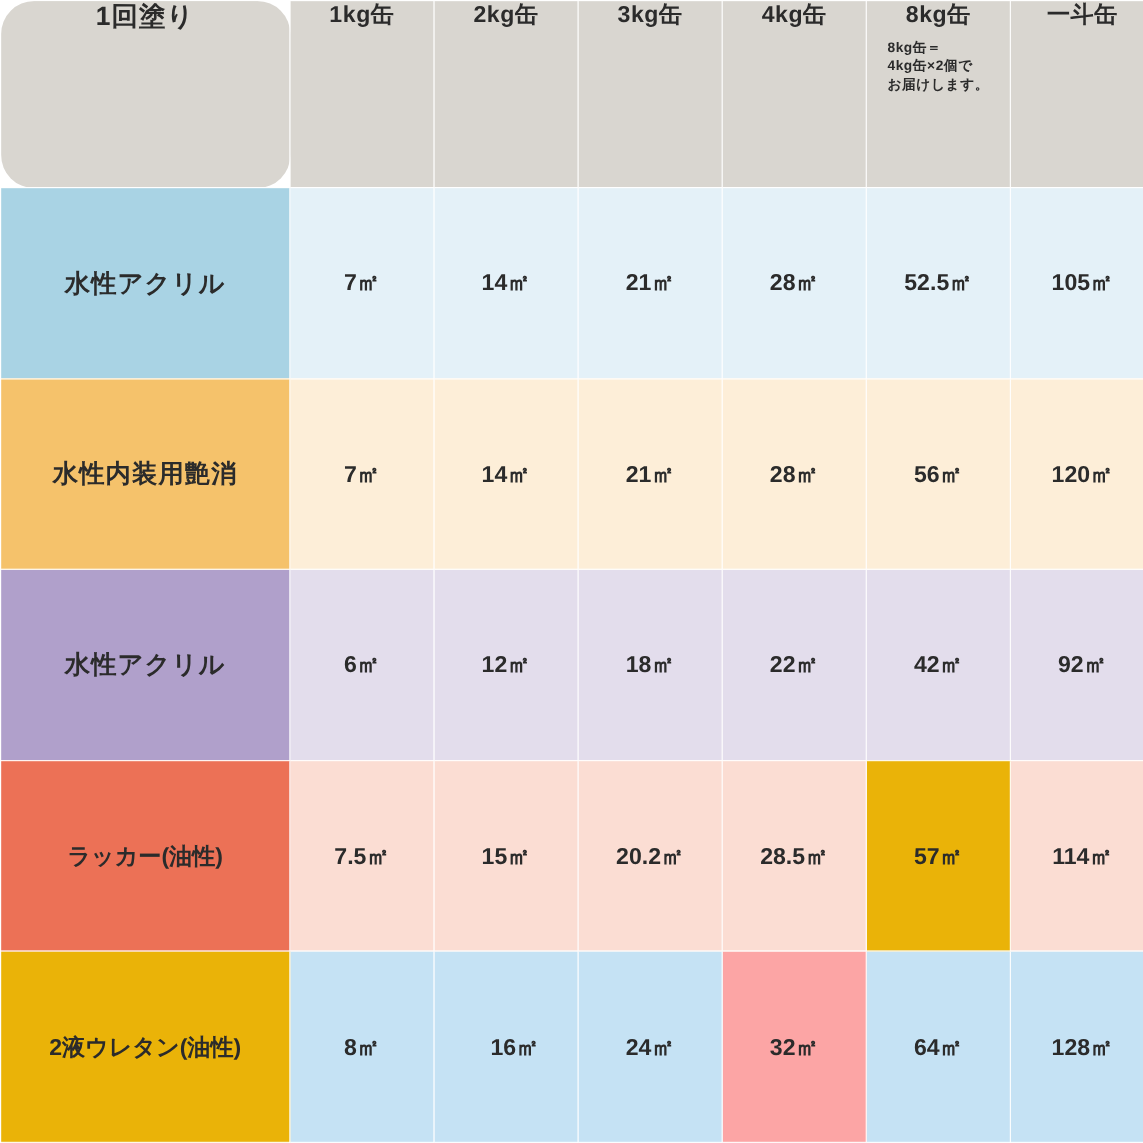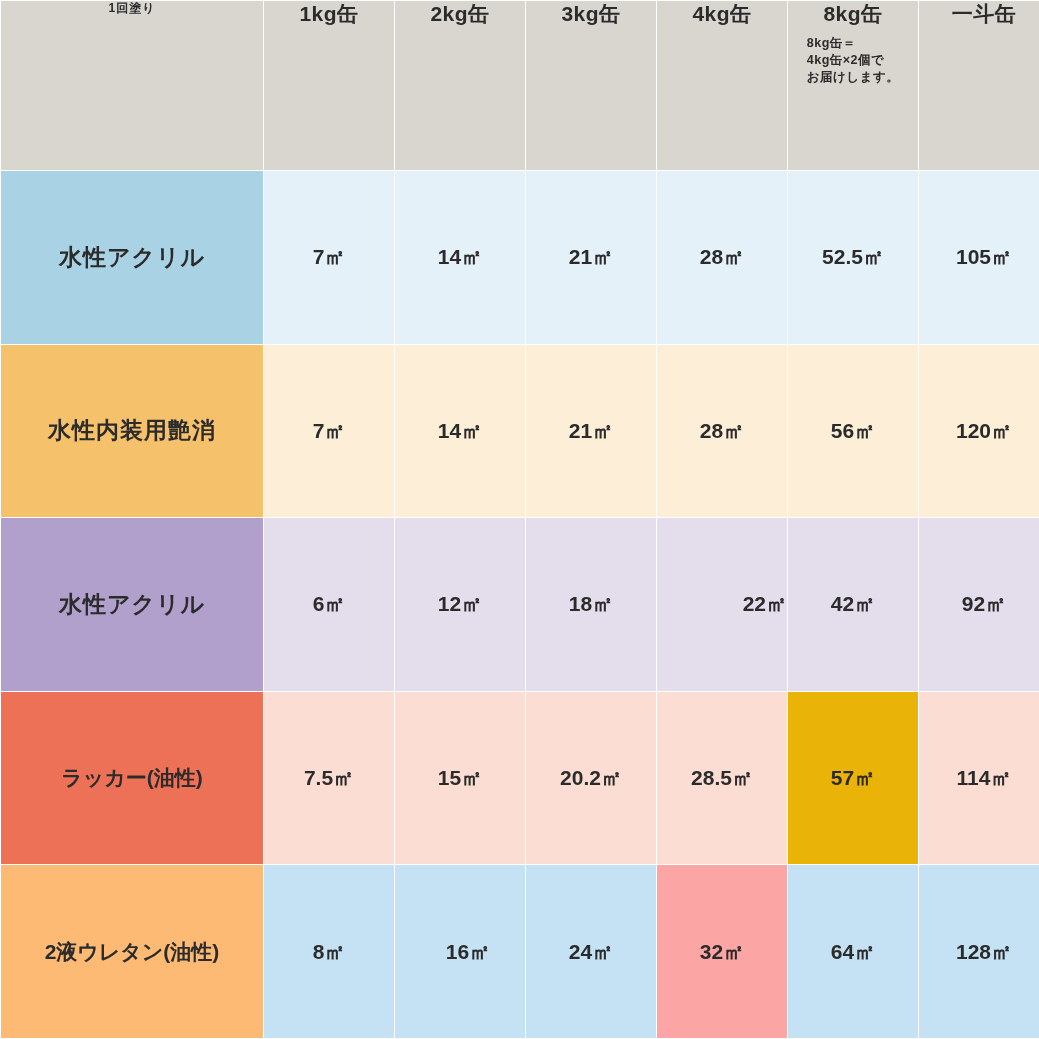--- a/index.html
+++ b/index.html
@@ -29,21 +29,22 @@
   
   .hdr-row { height: 170px; }
   .hdr-cell {
     background: #d9d6d0;
     font-weight: bold;
     font-size: 21px;
     letter-spacing: 0.5px;
   }
   .hdr-cell.first {
     background: #d9d6d0;
-    font-size: 12px;
+    font-size: 24px;
+    border-radius: 30px;
   }
   .hdr-inner {
     display: flex;
     flex-direction: column;
     align-items: center;
     justify-content: flex-start;
     height: 100%;
     line-height: 1.25;
   }
   .hdr-note {
@@ -139,37 +140,37 @@
       <td class="val-cell" style="background: rgb(253, 238, 216);">28㎡</td>
       <td class="val-cell" style="background: rgb(253, 238, 216);">56㎡</td>
       <td class="val-cell" style="background: rgb(253, 238, 216);">120㎡</td>
     </tr>
 
     <tr class="data-row">
       <td class="label-cell" style="background: rgb(176, 160, 203);">水性アクリル</td>
       <td class="val-cell" style="background: rgb(227, 221, 236);">6㎡</td>
       <td class="val-cell" style="background: rgb(227, 221, 236);">12㎡</td>
       <td class="val-cell" style="background: rgb(227, 221, 236);">18㎡</td>
-      <td class="val-cell" style="background: rgb(227, 221, 236); text-align: right;">22㎡</td>
+      <td class="val-cell" style="background: rgb(227, 221, 236);">22㎡</td>
       <td class="val-cell" style="background: rgb(227, 221, 236);">42㎡</td>
       <td class="val-cell" style="background: rgb(227, 221, 236);">92㎡</td>
     </tr>
 
     <tr class="data-row">
       <td class="label-cell small" style="background: rgb(236, 113, 86);">ラッカー(油性)</td>
       <td class="val-cell" style="background: rgb(251, 221, 211);">7.5㎡</td>
       <td class="val-cell" style="background: rgb(251, 221, 211);">15㎡</td>
       <td class="val-cell" style="background: rgb(251, 221, 211);">20.2㎡</td>
       <td class="val-cell" style="background: rgb(251, 221, 211);">28.5㎡</td>
       <td class="val-cell" style="background: #eab308;">57㎡</td>
       <td class="val-cell" style="background: rgb(251, 221, 211);">114㎡</td>
     </tr>
 
     <tr class="data-row">
-      <td class="label-cell small" style="background: #fdba74;">2液ウレタン(油性)</td>
+      <td class="label-cell small" style="background: #eab308;">2液ウレタン(油性)</td>
       <td class="val-cell" style="background: rgb(197, 226, 244);">8㎡</td>
       <td class="val-cell" style="background: rgb(197, 226, 244); padding-left: 16px;">16㎡</td>
       <td class="val-cell" style="background: rgb(197, 226, 244);">24㎡</td>
       <td class="val-cell" style="background: #fca5a5;">32㎡</td>
       <td class="val-cell" style="background: rgb(197, 226, 244);">64㎡</td>
       <td class="val-cell" style="background: rgb(197, 226, 244);">128㎡</td>
     </tr>
   </tbody>
 </table>
 

